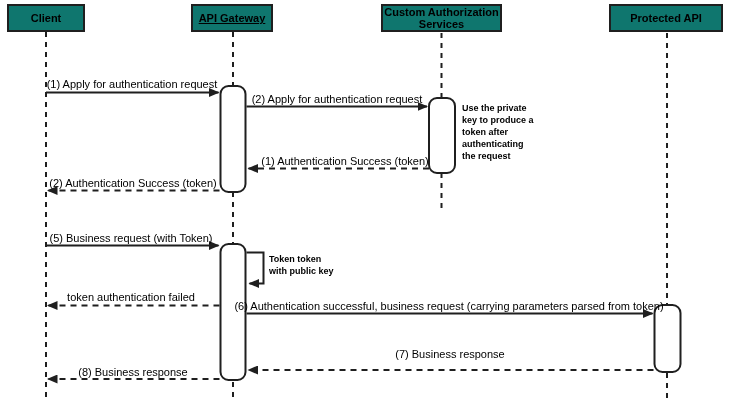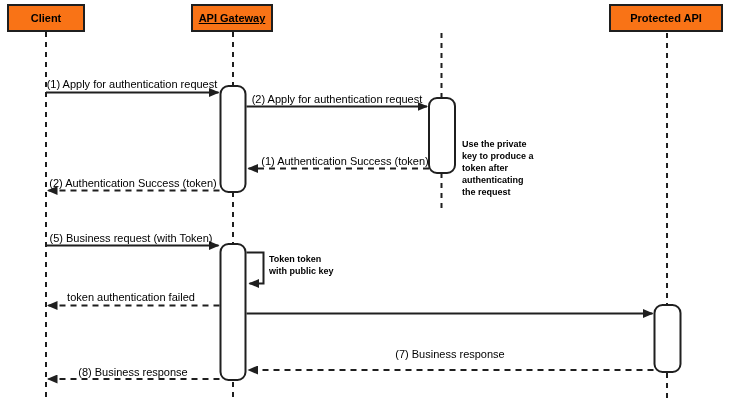--- a/index.html
+++ b/index.html
@@ -40,21 +40,21 @@
     stroke: #1f1f1f;
     stroke-width: 2;
     stroke-dasharray: 6 5;
     fill: none;
   }
 
   .actor-box {
     position: absolute;
     top: 4px;
     height: 28px;
-    background: #f97316;
+    background: #0f766e;
     border: 2px solid #1f1f1f;
     display: flex;
     align-items: center;
     justify-content: center;
     text-align: center;
     font-size: 11px;
     font-weight: bold;
     line-height: 12px;
     color: #000000;
     white-space: pre-line;
@@ -114,34 +114,39 @@
     <line class="msg-dashed" x1="653.5" y1="370" x2="248.5" y2="370" marker-end="url(#arrowhead)"></line>
     <line class="msg-dashed" x1="219.5" y1="379" x2="48" y2="379" marker-end="url(#arrowhead)"></line>
   </svg>
 
   <div class="actor-box box-client">
     <span>Client</span>
   </div>
   <div class="actor-box box-gateway">
     <span>API Gateway</span>
   </div>
+  <div class="actor-box box-custom">
+    <span>Custom Authorization
+Services</span>
+  </div>
   <div class="actor-box box-protected">
     <span>Protected API</span>
   </div>
 
   <div class="msg-label" style="left:132px; top:78px;">(1) Apply for authentication request</div>
   <div class="msg-label" style="left:337px; top:92.5px;">(2) Apply for authentication request</div>
   <div class="msg-label" style="left:345px; top:154.5px;">(1) Authentication Success (token)</div>
   <div class="msg-label" style="left:133px; top:177px;">(2) Authentication Success (token)</div>
   <div class="msg-label" style="left:131px; top:231.5px;">(5) Business request (with Token)</div>
   <div class="msg-label" style="left:131px; top:291px;">token authentication failed</div>
+  <div class="msg-label" style="left:449px; top:299.5px;">(6) Authentication successful, business request (carrying parameters parsed from token)</div>
   <div class="msg-label" style="left:450px; top:348px;">(7) Business response</div>
   <div class="msg-label" style="left:133px; top:365.5px;">(8) Business response</div>
 
-  <div class="note-text" style="left:462px; top:102px; width:100px;margin-top:36px;">Use the private
+  <div class="note-text" style="left:462px; top:102px; width:100px;">Use the private
 key to produce a
 token after
 authenticating
 the request</div>
   <div class="note-text" style="left:269px; top:253px;">Token token
 with public key</div>
 
 </div>
 
 </body></html>

